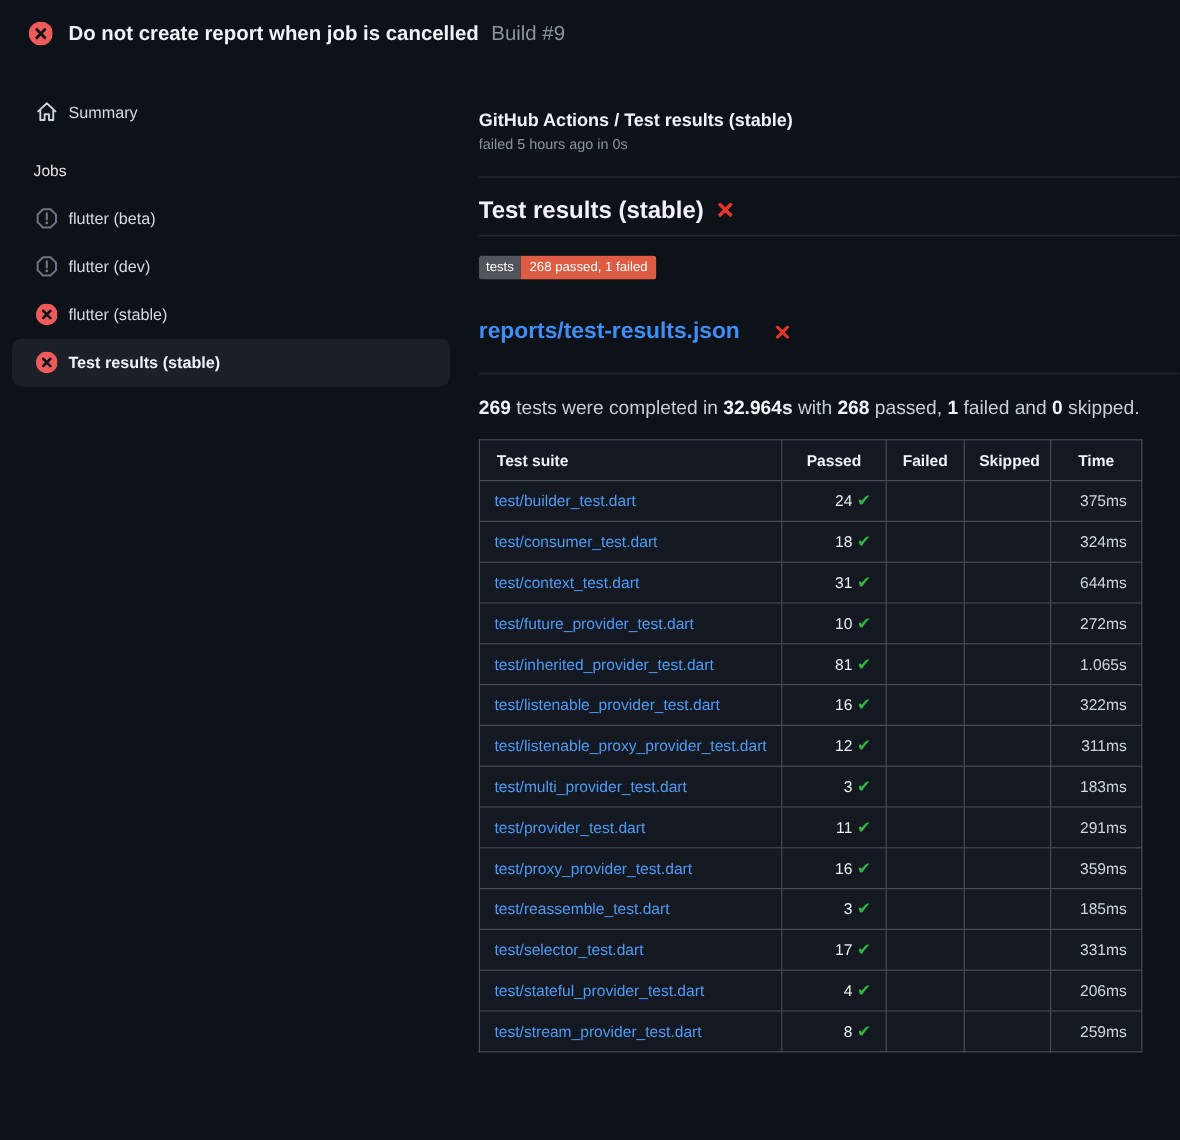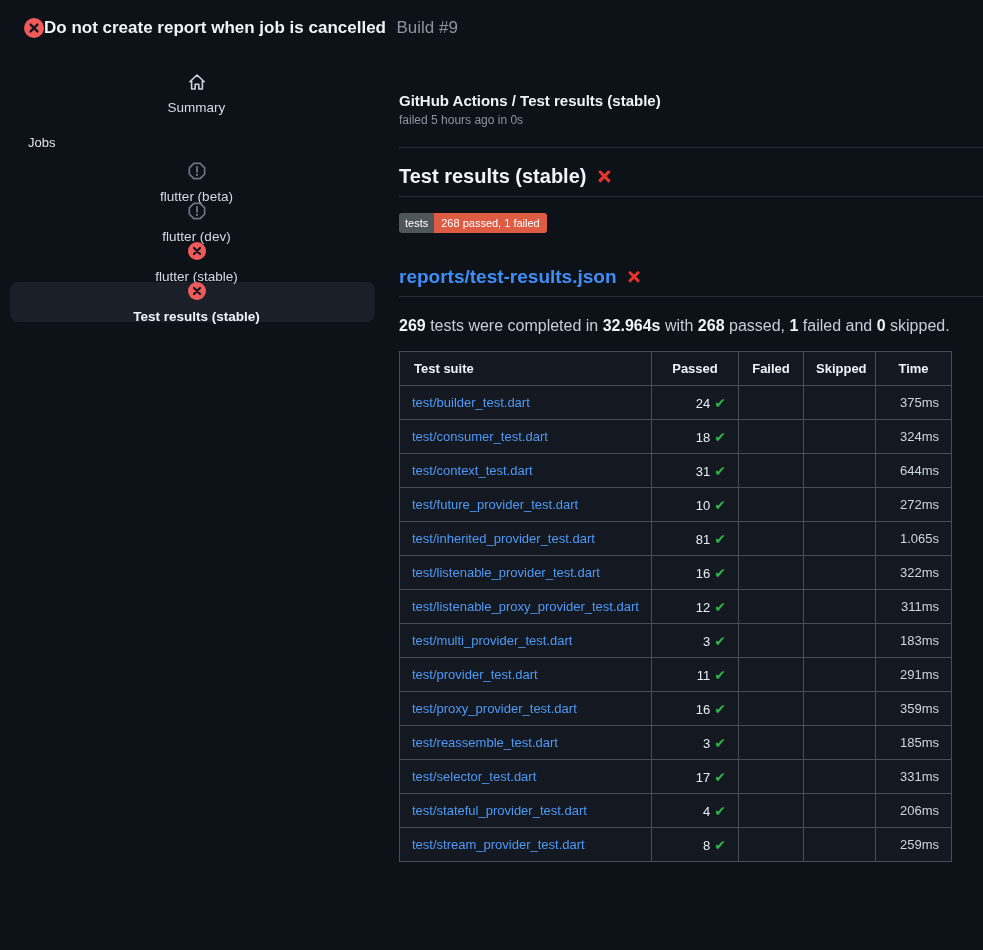--- a/index.html
+++ b/index.html
@@ -10,37 +10,38 @@
     color: #c9d1d9;
     -webkit-font-smoothing: antialiased;
   }
 
   
   .top-header {
     height: 55px;
     display: flex;
     align-items: center;
     padding-left: 24px;
+    gap: 13px;
   }
   .status-circle {
     width: 20px; height: 20px; flex: 0 0 20px;
   }
   .run-title { font-size: 17px; font-weight: 700; color: #eef3f8; }
   .run-build { font-size: 17px; font-weight: 400; color: #8b949e; margin-left: 6px; }
 
   
   .content-row { display: flex; align-items: flex-start; }
 
   
   .sidebar { width: 399px; flex: 0 0 399px; padding: 18px 24px 0 10px; }
   .side-item {
     display: flex; align-items: center; gap: 9px;
     height: 40px; padding: 0 12px 0 20px;
     border-radius: 8px; cursor: pointer;
-    font-size: 13.5px; color: #d4dbe3; flex-direction: column;
+    font-size: 13.5px; color: #d4dbe3;
   }
   .side-item.selected { background: #1a1f28; font-weight: 700; color: #eef3f8; }
   .side-section-label {
     margin: 22px 0 12px 18px;
     font-size: 13px; color: #e5e5e5;
   }
   .jobs-group { margin-top: 2px; }
   .side-icon { width: 18px; height: 18px; flex: 0 0 18px; }
 
   
@@ -61,22 +62,22 @@
     text-shadow: 0.6px 0 currentColor, -0.6px 0 currentColor, 0 0.6px currentColor;
   }
 
   .badge { margin-top: 16px; display: inline-flex; font-size: 11px; line-height: 1;
            border-radius: 3px; overflow: hidden; cursor: default; }
   .badge-label { background: #50555b; color: #ffffff; padding: 4.5px 6px; }
   .badge-value { background: #dd5c43; color: #ffffff; padding: 4.5px 7px; }
 
   .h2-row {
     margin-top: 33px;
-    display: flex; align-items: center; gap: 10px;
-    padding-bottom: 8px;
+    display: flex; align-items: center; gap: 28px;
+    padding-bottom: 23px;
     border-bottom: 1px solid #262c35;
   }
   .h2-link { font-size: 19px; font-weight: 700; color: #3f8ef7; text-decoration: none; cursor: pointer; }
   .h2-row .x-mark { font-size: 18px; }
 
   .summary-line { margin-top: 21px; font-size: 16px; color: #c6ced6; line-height: 16px; }
   .summary-line b { color: #eef3f8; }
 
   
   table.results {

